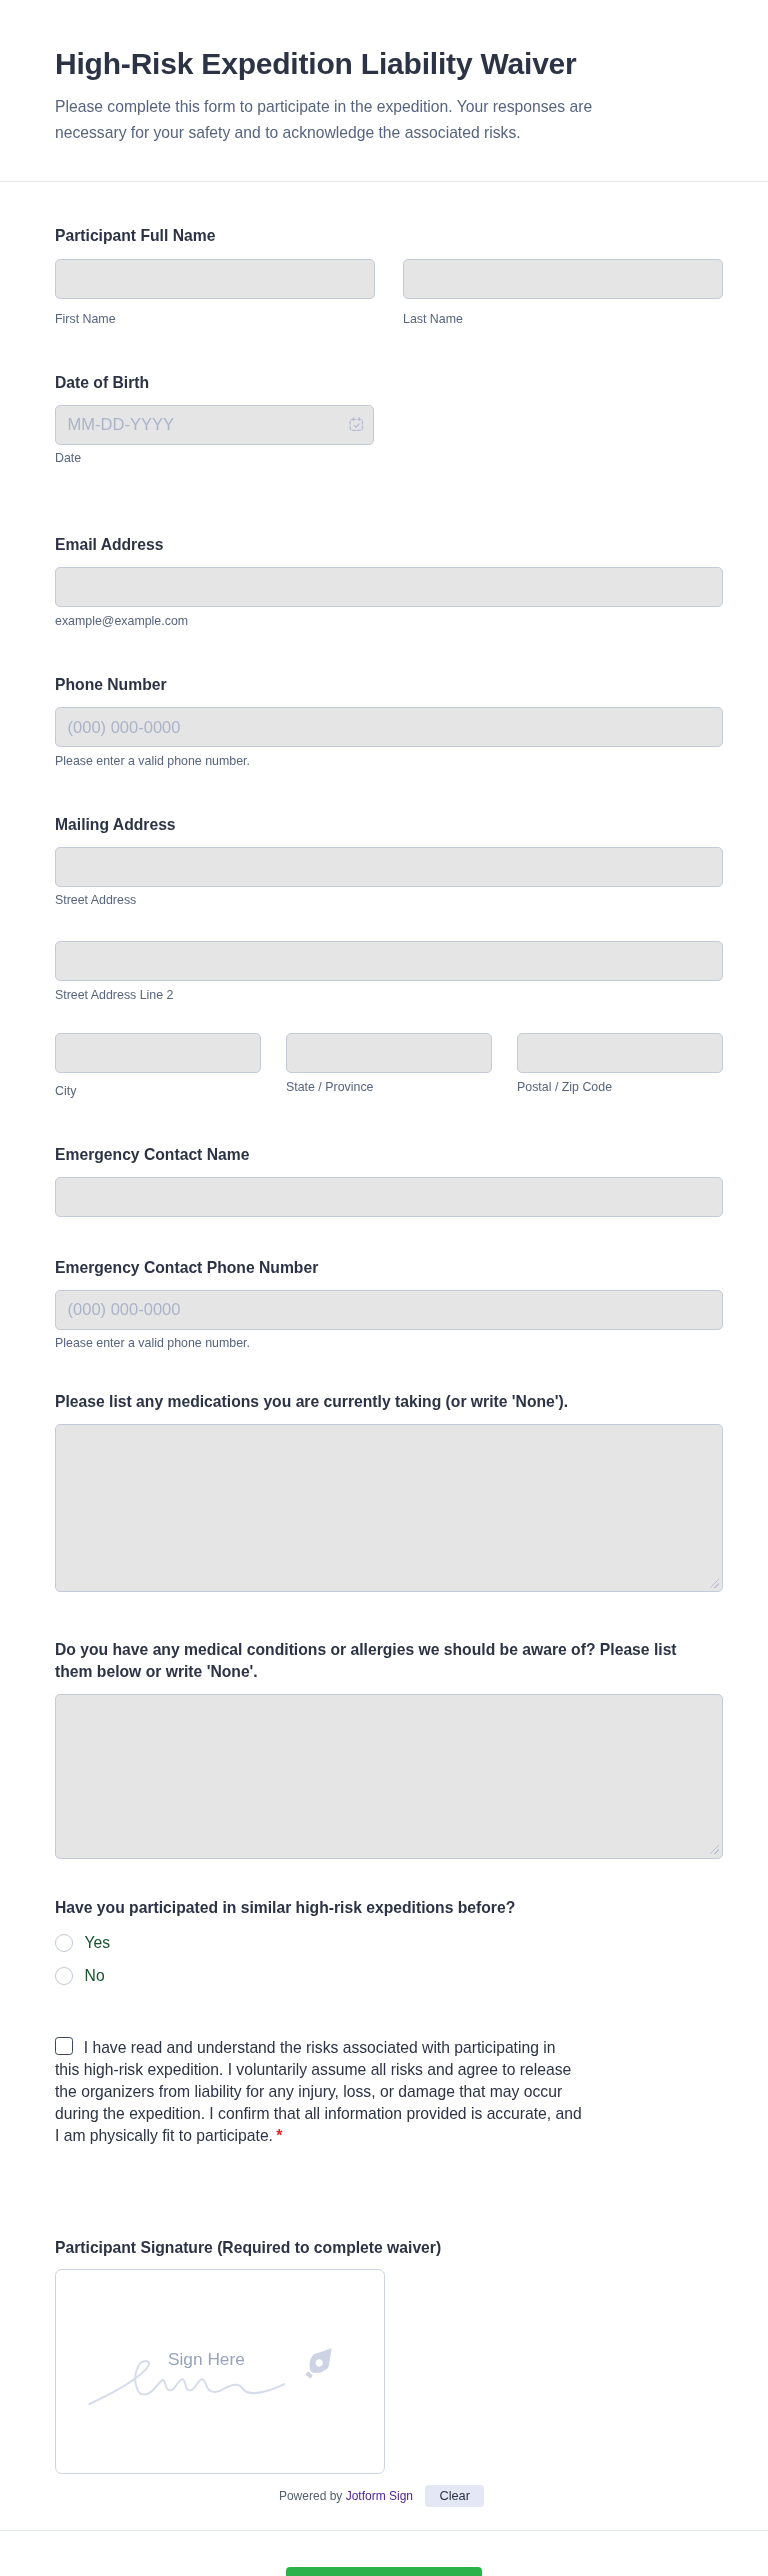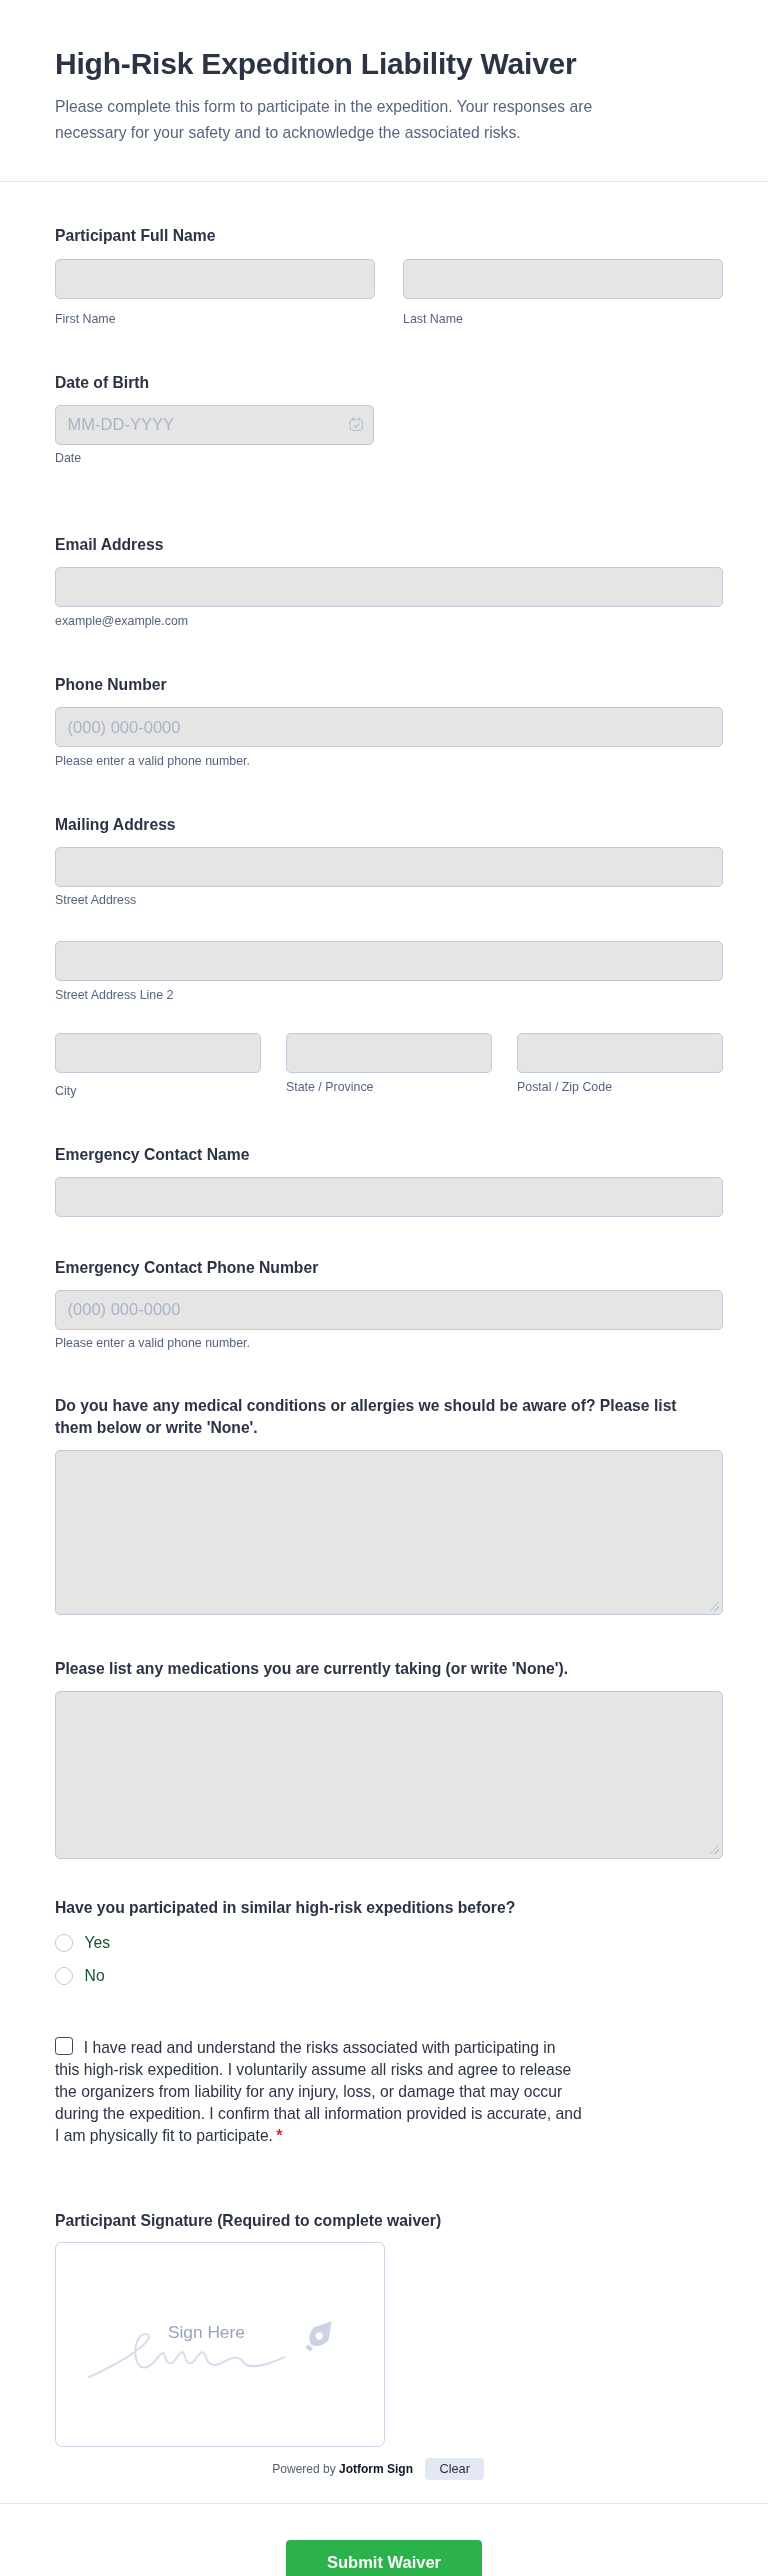--- a/index.html
+++ b/index.html
@@ -103,42 +103,42 @@
   .agreement-box {
     display: inline-block;
     width: 18px; height: 18px;
     border: 1.7px solid #3b4360; border-radius: 3.3px;
     background: #fff; vertical-align: -2.5px; margin-right: 10.7px;
     cursor: pointer;
   }
   .agreement-text { white-space: pre-line; }
   .req-star { color: #dc2626; font-weight: 700; margin-left: 3.3px; }
   
-  .sig-q { margin-top: 63px; }
+  .sig-q { margin-top: 90px; }
   .sig-pad {
     position: relative;
     margin-top: 10.7px;
     width: 330px; height: 205px;
     border: 0.8px solid #ccd4e3; border-radius: 6.6px;
     background: #fff; cursor: crosshair;
   }
   .sign-here {
     position: absolute; left: 112px; top: 79px;
     font-size: 17.3px; color: #98a3bb;
   }
   .sig-squiggle { position: absolute; left: 30px; top: 86px; }
   .pen-icon { position: absolute; left: 241px; top: 69px; }
   .sig-footer {
     margin-top: 6.6px;
     width: 429px;
     display: flex; justify-content: flex-end; align-items: center;
     gap: 12.4px; height: 30px;
   }
   .powered { font-size: 12px; color: #555f6d; }
-  .powered b { color: #0f172a; font-weight: 700; text-align: right; }
+  .powered b { color: #4c1d95; font-weight: 400; text-align: right; }
   .clear-btn {
     border: none; background: #e4e8f5; color: #2c3345;
     font-family: inherit; font-size: 12.8px;
     height: 22px; padding: 0 14px; border-radius: 4.1px; cursor: pointer;
   }
   
   .footer {
     margin-top: 19px;
     border-top: 0.8px solid #e3e8f0;
     padding: 36px 0 40px 0;
@@ -222,33 +222,33 @@
     <div class="q-label">Emergency Contact Name</div>
     <input class="w-half input-mt" type="text" style="">
   </div>
 
   <div class="q" style="margin-top:40px">
     <div class="q-label">Emergency Contact Phone Number</div>
     <input class="w-half input-mt" type="text" placeholder="(000) 000-0000" style="">
     <span class="sublabel">Please enter a valid phone number.</span>
   </div>
 
+  <div class="q" style="margin-top:40px">
+    <div class="q-label" style="line-height:22px">Please list any medications you are currently taking (or write 'None').</div>
+    <div class="ta-wrap">
+      <textarea class="ta-meds" style=""></textarea>
+      <span class="resize-handle"></span>
+    </div>
+  </div>
+
   <div class="q" style="margin-top:44px">
     <div class="q-label label-lines" style="line-height:22px">Do you have any medical conditions or allergies we should be aware of? Please list
 them below or write 'None'.</div>
     <div class="ta-wrap">
       <textarea style=""></textarea>
-      <span class="resize-handle"></span>
-    </div>
-  </div>
-
-  <div class="q" style="margin-top:40px">
-    <div class="q-label" style="line-height:22px">Please list any medications you are currently taking (or write 'None').</div>
-    <div class="ta-wrap">
-      <textarea class="ta-meds" style=""></textarea>
       <span class="resize-handle"></span>
     </div>
   </div>
 
   <div class="q" style="margin-top:35px">
     <div class="q-label">Have you participated in similar high-risk expeditions before?</div>
     <div class="radio-row">
       <span class="radio-circle"></span>
       <span class="radio-label">Yes</span>
     </div>

